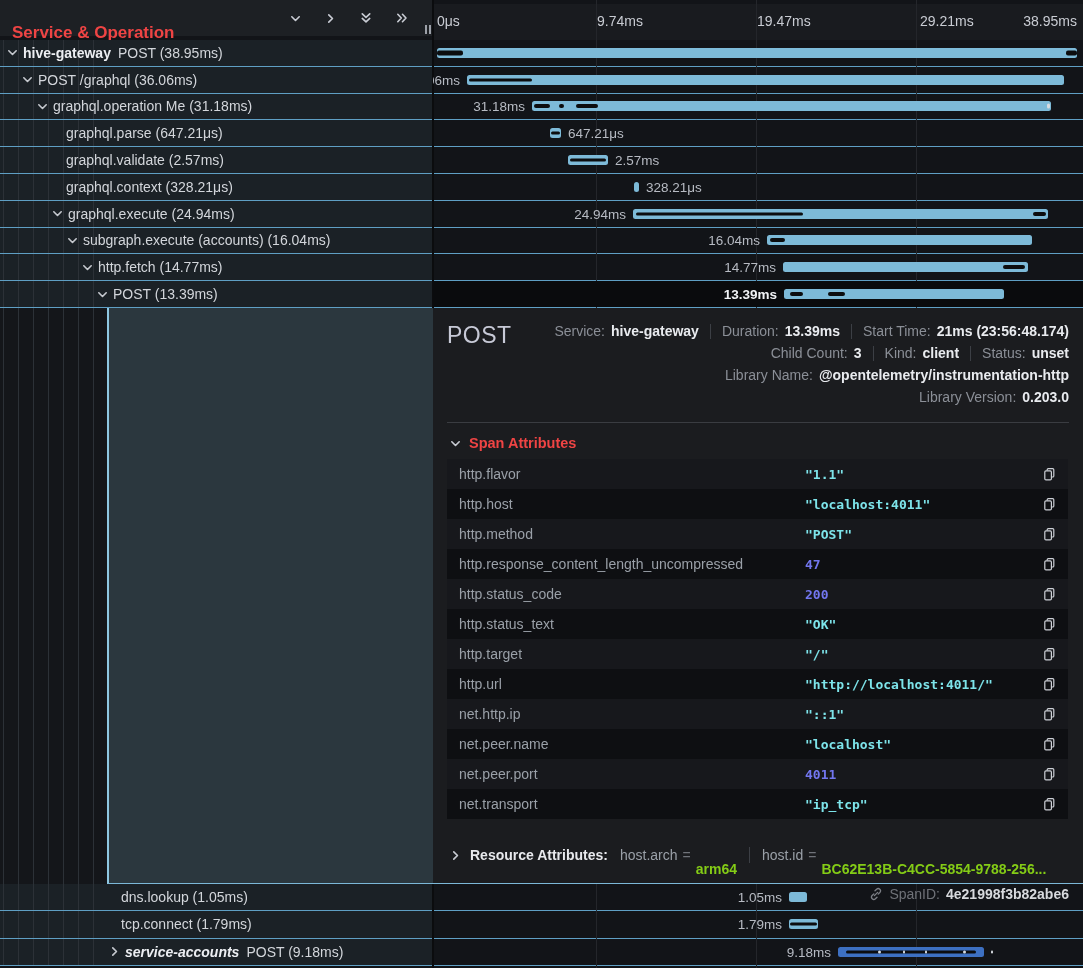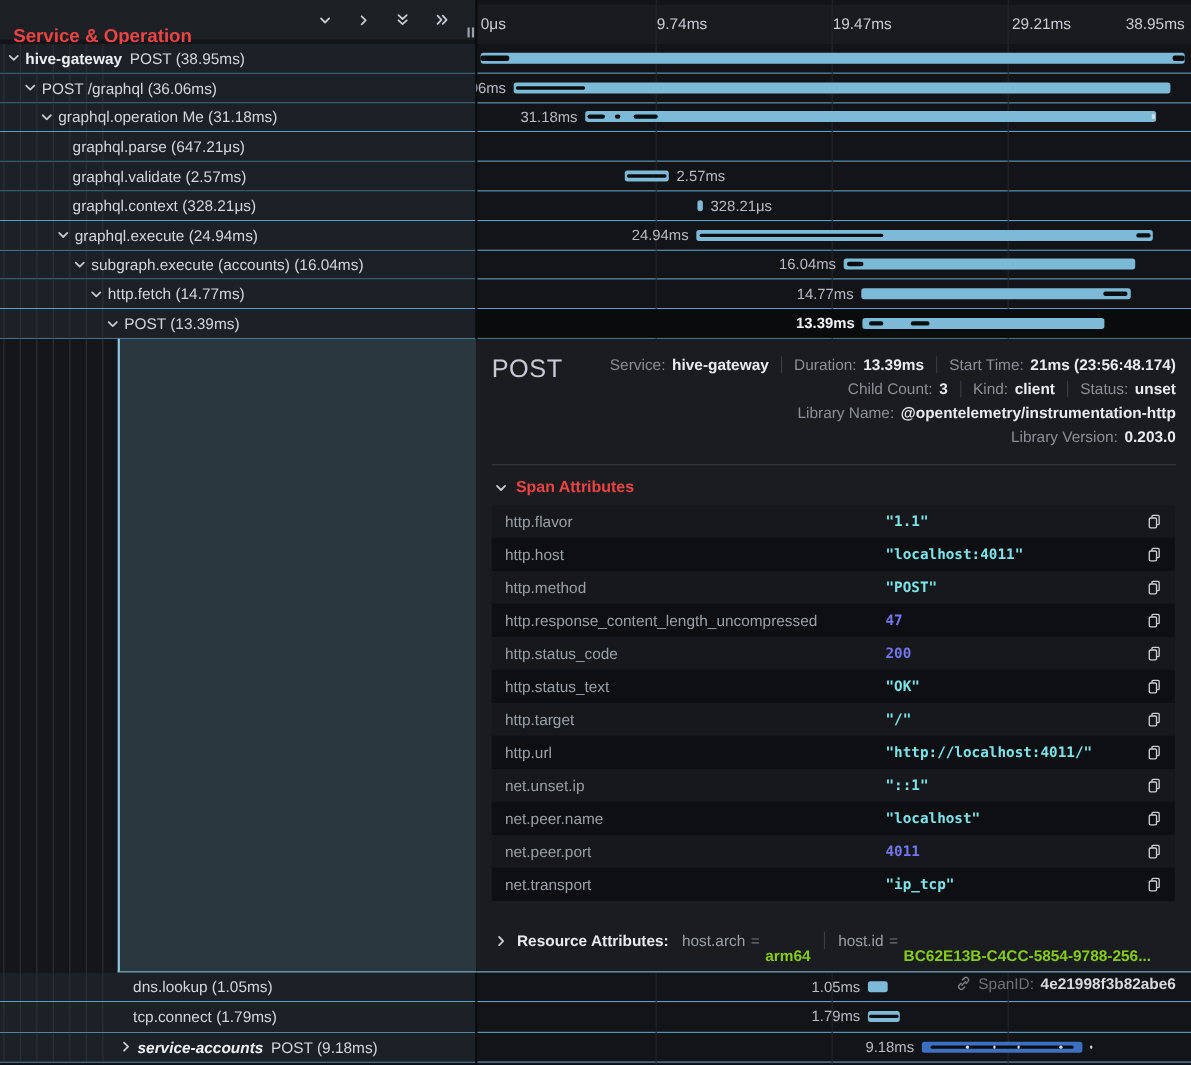--- a/index.html
+++ b/index.html
@@ -196,20 +196,25 @@
           <div class="mark" style="left: 101px; width: 16px; height: 4px; background: rgb(12, 13, 15);"></div>
           <div class="mark" style="left: 126px; width: 5px; height: 4px; background: rgb(12, 13, 15);"></div>
           <div class="mark" style="left: 143px; width: 22px; height: 4px; background: rgb(12, 13, 15);"></div>
           <div class="mark" style="left: 614px; width: 3px; height: 5px; background: rgb(215, 219, 224);"></div>
         </div>
       </div>
       <div class="row">
         <div class="row-left guides-bg" style="padding-left: 66px;">
           <span>graphql.parse (647.21μs)</span>
         </div>
+        <div class="row-right">
+          <span class="bar-label" style="left: 135px;">647.21μs</span>
+          <div class="bar" style="left: 117px; width: 11px;"></div>
+          <div class="mark" style="left: 118px; width: 9px; height: 3px; background: rgb(12, 13, 15);"></div>
+        </div>
       </div>
       <div class="row">
         <div class="row-left guides-bg" style="padding-left: 66px;">
           <span>graphql.validate (2.57ms)</span>
         </div>
         <div class="row-right">
           <span class="bar-label" style="left: 182px;">2.57ms</span>
           <div class="bar" style="left: 135px; width: 40px;"></div>
           <div class="mark" style="left: 137px; width: 36px; height: 3px; background: rgb(12, 13, 15);"></div>
         </div>
@@ -408,21 +413,21 @@
             <div class="attr-key">http.url</div>
             <div class="attr-val str">"http://localhost:4011/"</div>
             <span class="copy-btn">
               <svg width="15" height="15" viewBox="0 0 15 15">
                 <path d="M5.2 3.6 V2.7 a1.1 1.1 0 0 1 1.1-1.1 h4.4 a1.1 1.1 0 0 1 1.1 1.1 v6.2 a1.1 1.1 0 0 1-1.1 1.1 h-0.9" fill="none" stroke="currentColor" stroke-width="1.2"></path>
                 <rect x="2.8" y="3.9" width="6.6" height="9" rx="1.2" fill="none" stroke="currentColor" stroke-width="1.2"></rect>
               </svg>
             </span>
           </div>
           <div class="attr-row odd">
-            <div class="attr-key">net.unset.ip</div>
+            <div class="attr-key">net.http.ip</div>
             <div class="attr-val str">"::1"</div>
             <span class="copy-btn">
               <svg width="15" height="15" viewBox="0 0 15 15">
                 <path d="M5.2 3.6 V2.7 a1.1 1.1 0 0 1 1.1-1.1 h4.4 a1.1 1.1 0 0 1 1.1 1.1 v6.2 a1.1 1.1 0 0 1-1.1 1.1 h-0.9" fill="none" stroke="currentColor" stroke-width="1.2"></path>
                 <rect x="2.8" y="3.9" width="6.6" height="9" rx="1.2" fill="none" stroke="currentColor" stroke-width="1.2"></rect>
               </svg>
             </span>
           </div>
           <div class="attr-row even">
             <div class="attr-key">net.peer.name</div>

